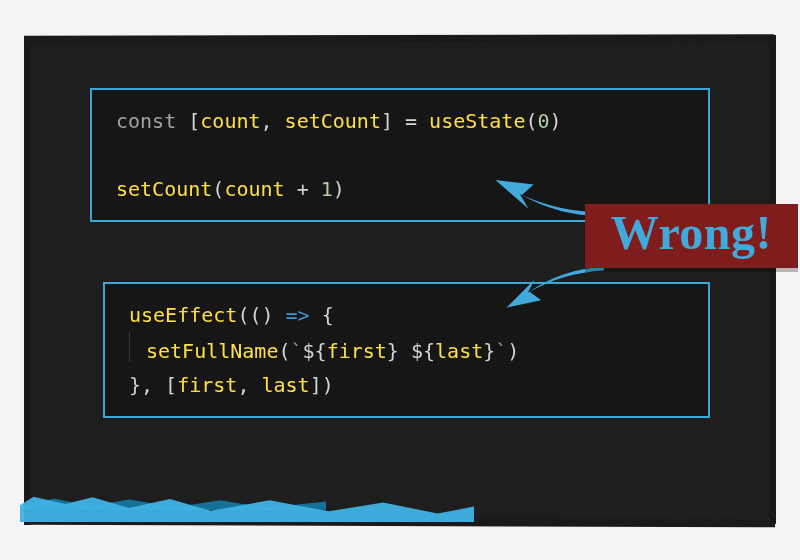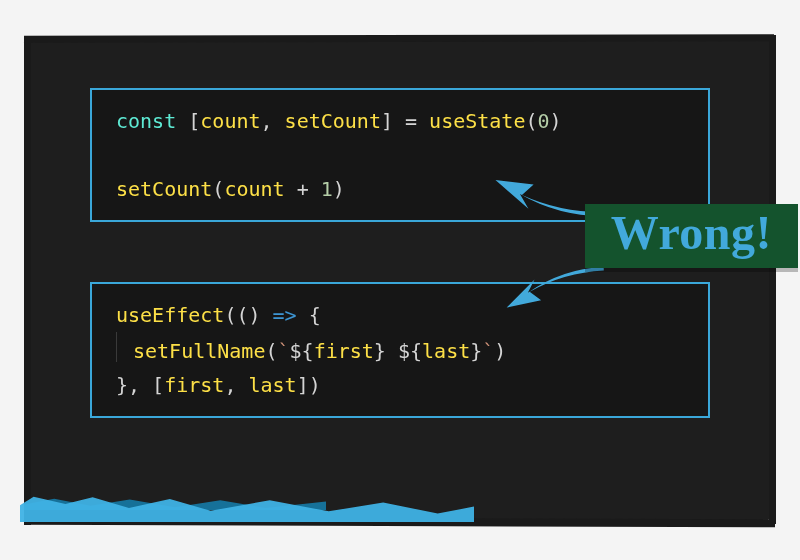--- a/index.html
+++ b/index.html
@@ -30,45 +30,45 @@
     border: 2px solid #3aa7d9;
     background: rgba(0,0,0,0.25);
     padding: 14px 20px 14px 24px;
     font-size: 20px;
     line-height: 1.7;
     color: #d4d4d4;
     white-space: pre;
     font-family: "Consolas","Menlo","Monaco",monospace;
   }
   .box1 { top: 48px;  left: 60px; right: 60px; }
-  .box2 { top: 242px; left: 60px; right: 60px; }
+  .box2 { top: 242px; left: 73px; right: 60px; }
 
   
-  .kw   { color:#5eead4; }      
+  .kw   { color:#a3a3a3; }      
   .var  { color:#fde047; }      
   .fn   { color:#fde047; }      
   .num  { color:#b5cea8; }      
   .pun  { color:#d4d4d4; }      
   .str  { color:#ce9178; }      
   .arrow{ color:#3d95d3; }      
   .indent-guide {
     display:inline-block;
     border-left: 1px solid #3a3a3a;
     height: 1.5em;
     margin-right: 16px;
     vertical-align: -4px;
   }
 
   
   .wrong-box {
     position: absolute;
     right: -28px;
     top: 168px;
     transform: translateY(-4px);
-    background: #14532d;
+    background: #7f1d1d;
     padding: 4px 26px 10px 26px;
     box-shadow: 0 4px 0 rgba(0,0,0,.25);
     font-family: Georgia, "Times New Roman", serif;
     font-weight: 700;
     font-size: 48px;
     color: #42a9db;
     letter-spacing: 0.5px;
     line-height: 1.05;
     z-index: 5;
   }

